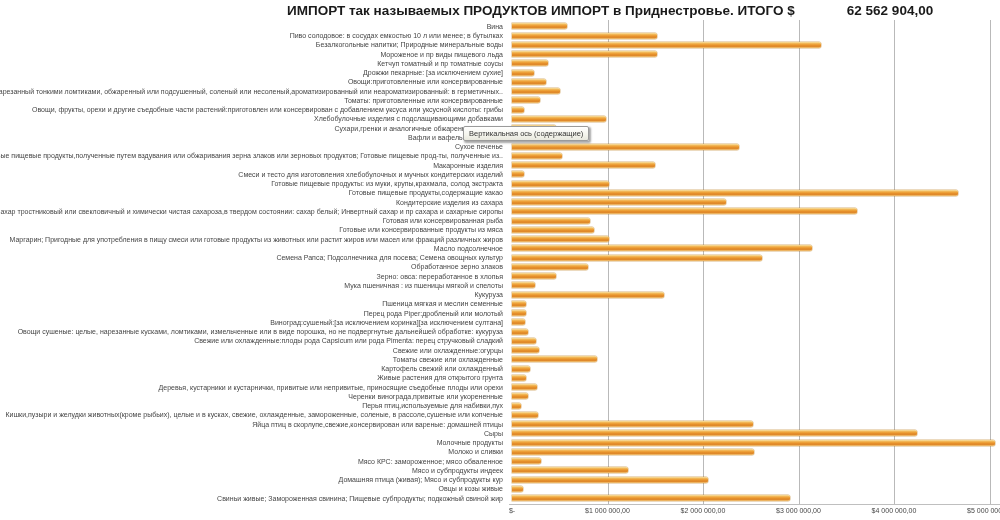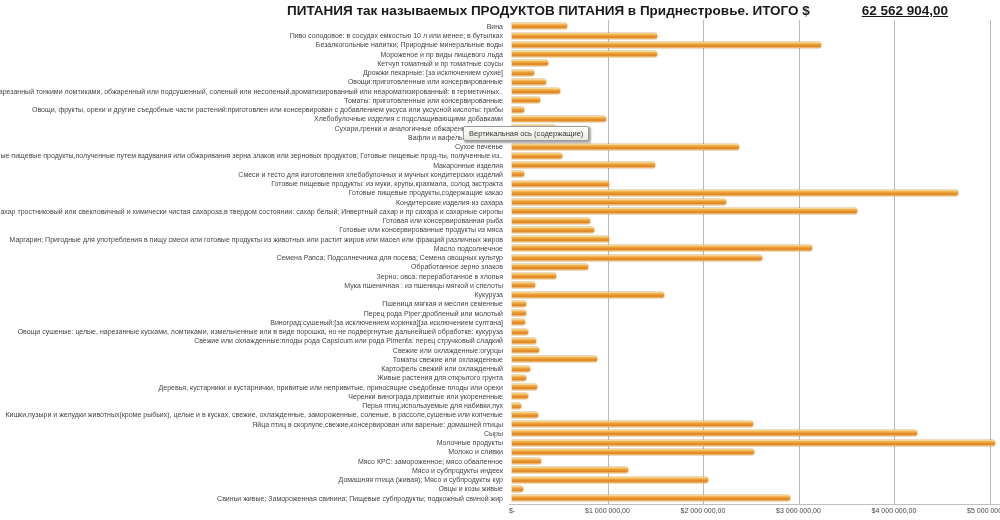--- a/index.html
+++ b/index.html
@@ -5,21 +5,21 @@
   html,body{margin:0;padding:0;}
   body{
     width:1000px;height:520px;position:relative;background:#FFFFFF;
     font-family:"Liberation Sans","DejaVu Sans",sans-serif;
     overflow:hidden;
   }
   .chart-title{
     position:absolute;left:287px;top:3px;white-space:nowrap;
     font-size:13.5px;font-weight:bold;color:#1a1a1a;letter-spacing:0px;
   }
-  .chart-title .total{margin-left:52px;text-decoration:underline;}
+  .chart-title .total{margin-left:52px;}
   .plot-baseline{
     position:absolute;left:509px;top:504px;width:491px;height:1px;background:#BFBFBF;
   }
   .gridline{
     position:absolute;top:20px;width:1px;height:484px;background:#B9B9B9;
   }
   .rows{position:absolute;left:0;top:0;width:1000px;height:520px;}
   .row{position:absolute;left:0;width:1000px;}
   .cat-label{
     position:absolute;left:0;top:0;width:506px;height:100%;
@@ -46,21 +46,21 @@
     background:linear-gradient(180deg,#FFFFFF 0%,#F4F4EC 60%,#E8E8DE 100%);
     border:1px solid #9A9A9A;border-radius:2px;
     box-shadow:1.5px 1.5px 2px rgba(0,0,0,0.35);
     font-size:7.5px;color:#333;display:flex;align-items:center;z-index:10;
   }
 </style>
 </head>
 <body>
 
 <div class="chart-title">
-  <span>ПИТАНИЯ так называемых ПРОДУКТОВ ПИТАНИЯ в Приднестровье. ИТОГО $</span><span class="total">62 562 904,00</span>
+  <span>ИМПОРТ так называемых ПРОДУКТОВ ИМПОРТ в Приднестровье. ИТОГО $</span><span class="total">62 562 904,00</span>
 </div>
 
 <div id="gridlines">
     <div class="gridline" style="left: 607.5px;"></div>
     <div class="gridline" style="left: 703px;"></div>
     <div class="gridline" style="left: 798.5px;"></div>
     <div class="gridline" style="left: 894px;"></div>
     <div class="gridline" style="left: 989.5px;"></div>
   </div>
 <div class="rows" id="rows">

